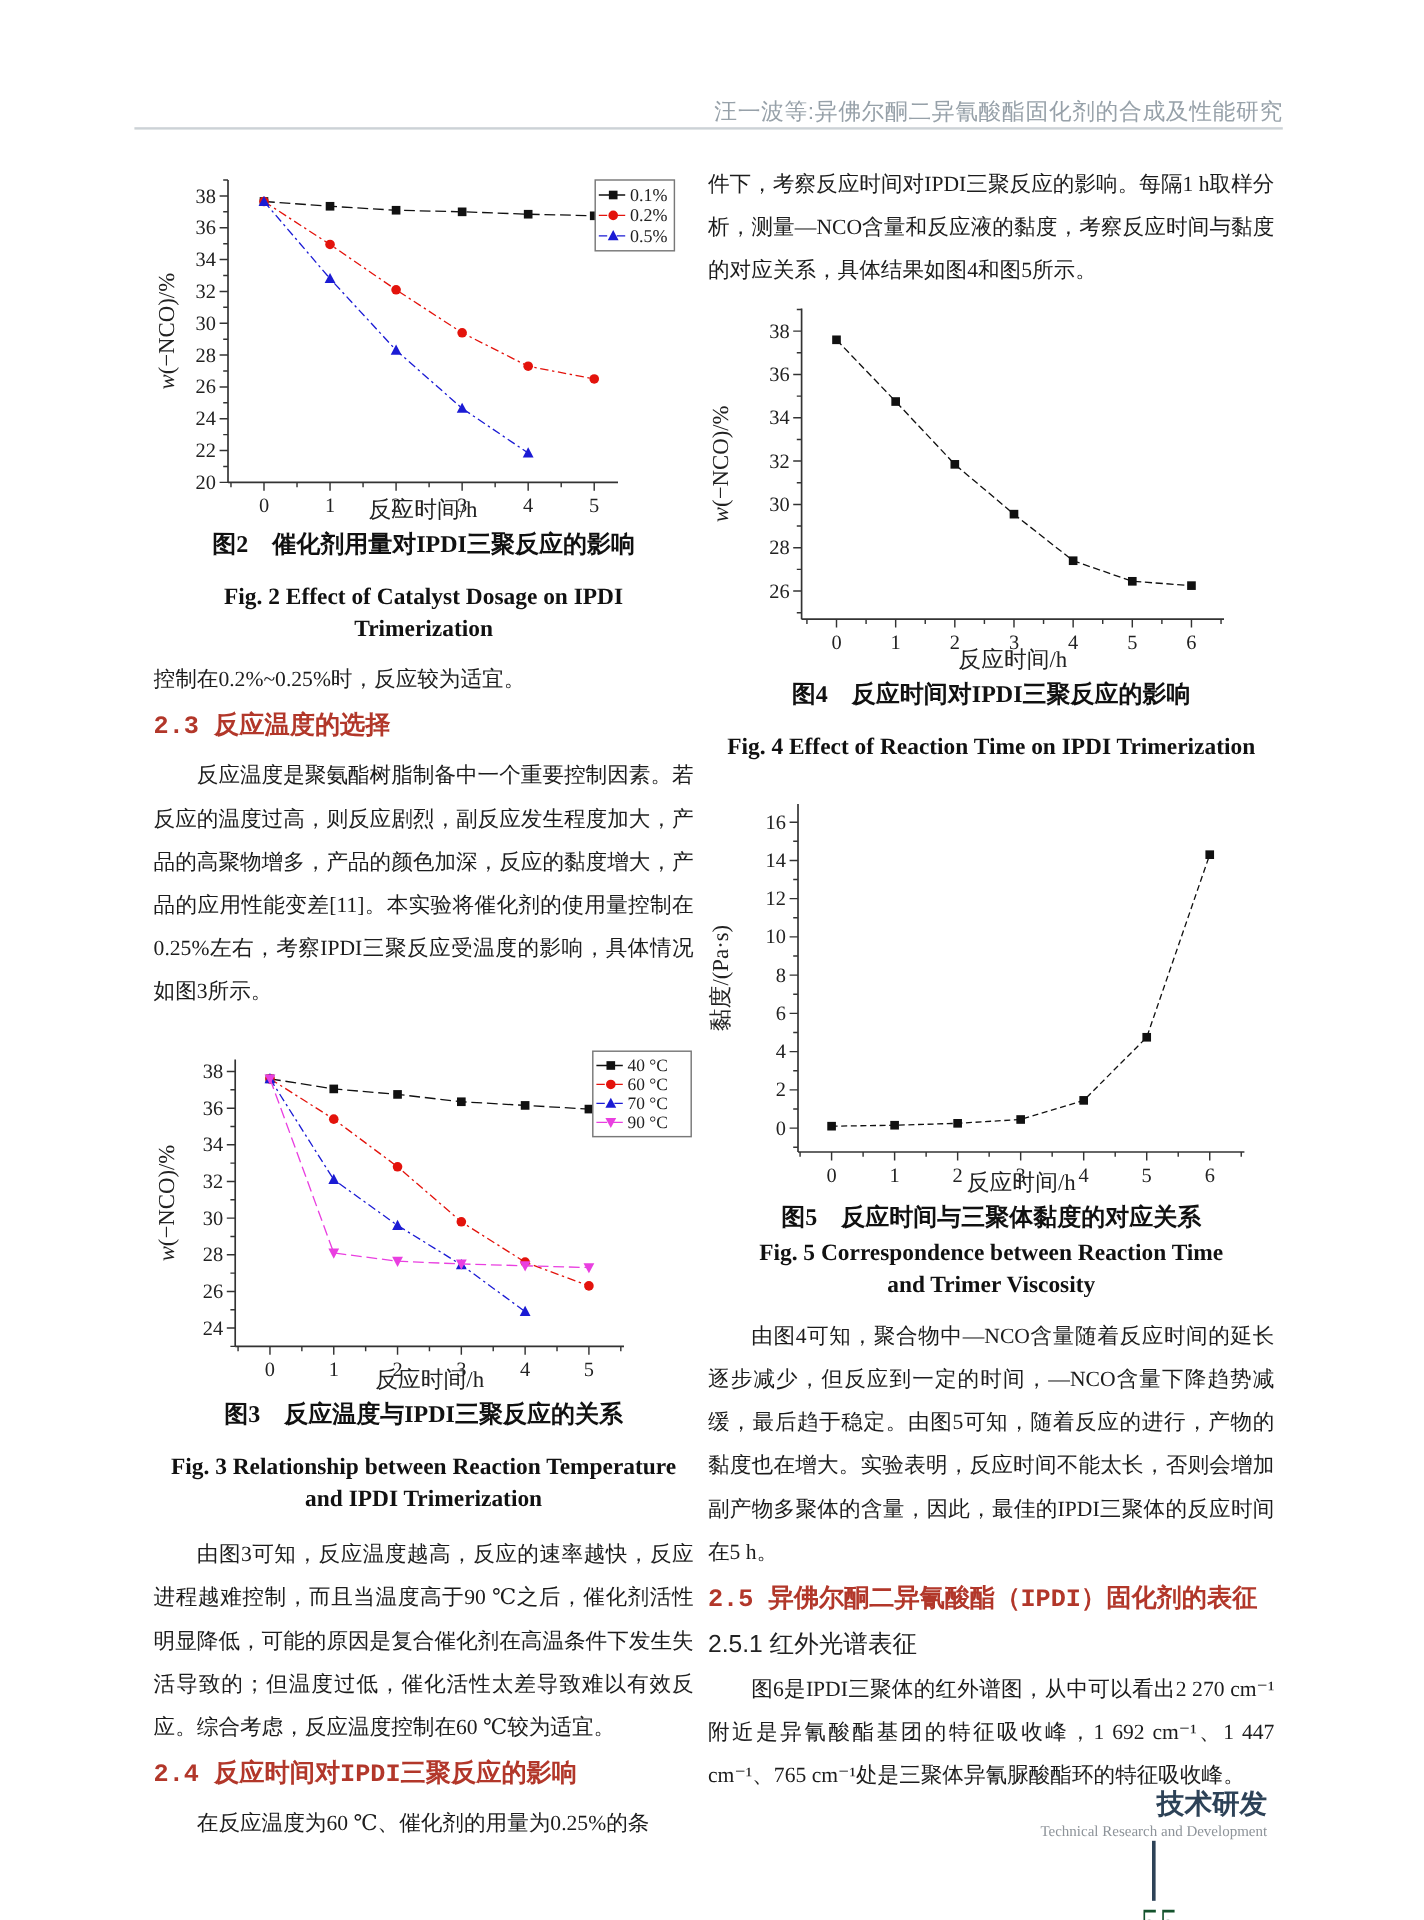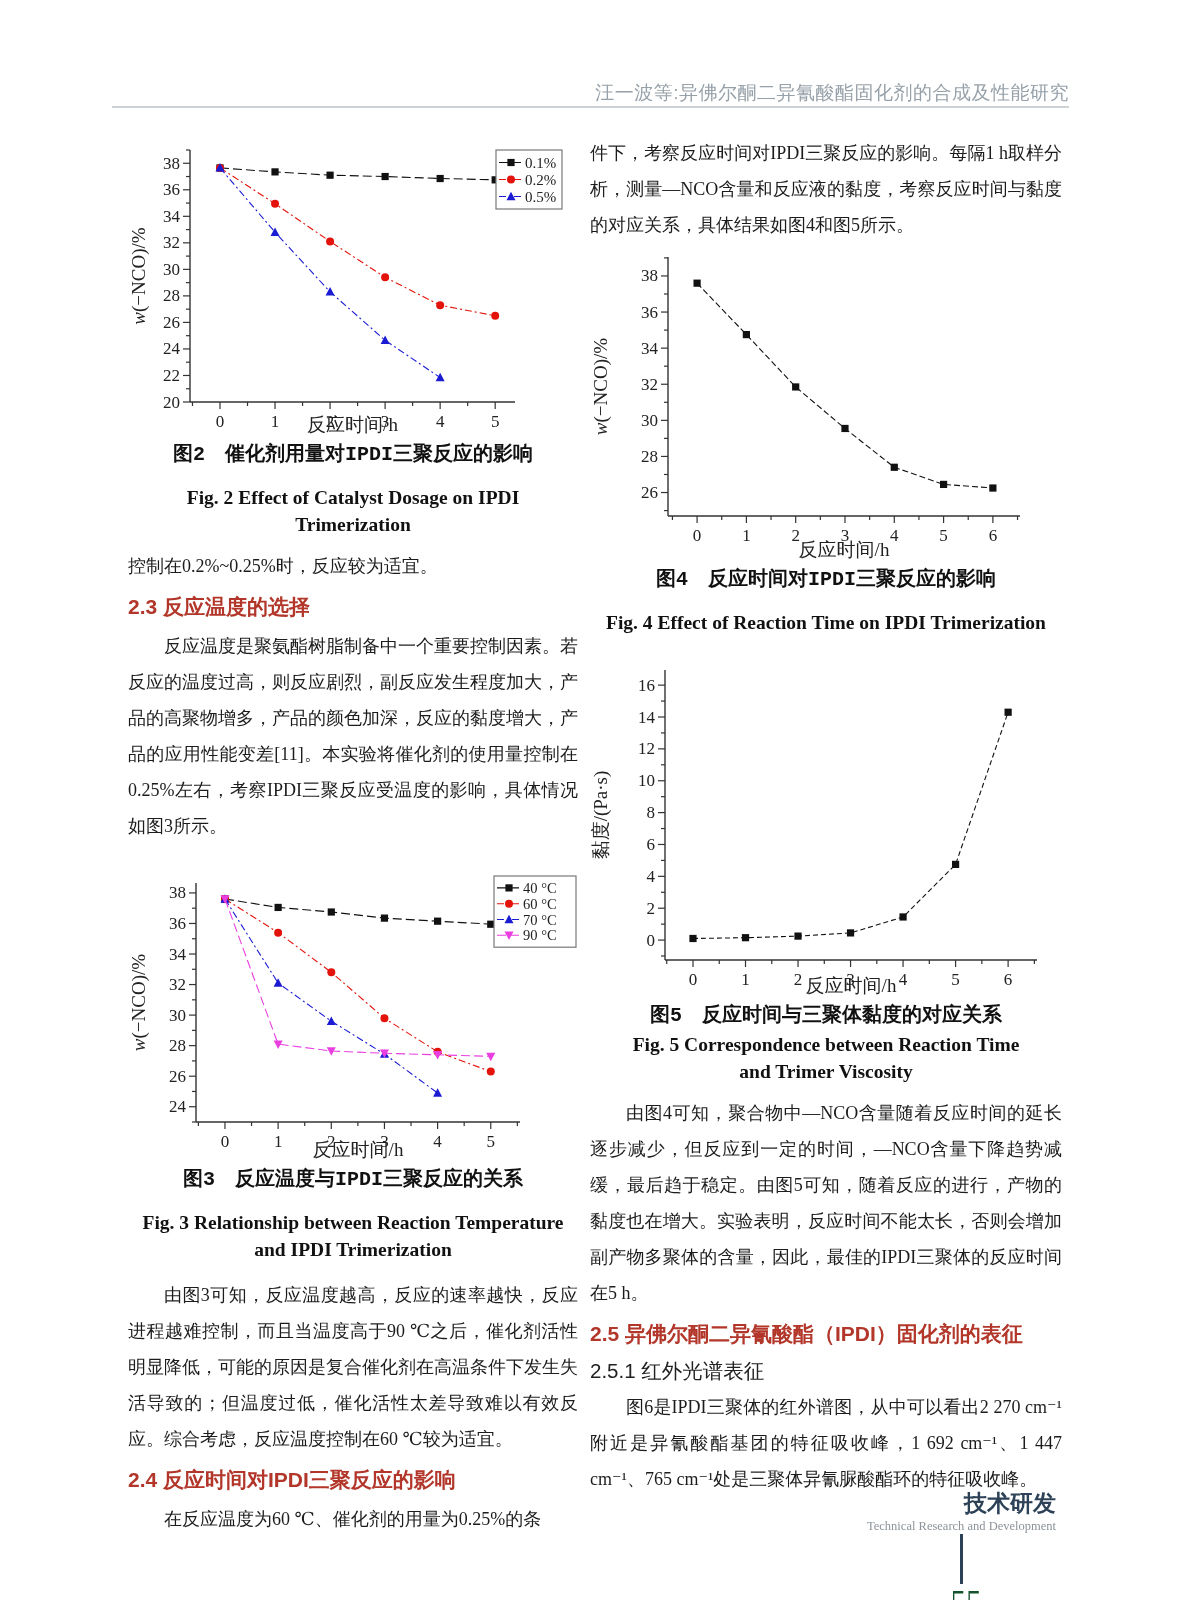--- a/index.html
+++ b/index.html
@@ -6,28 +6,28 @@
   .page{position:relative;width:1187px;height:1600px;background:#fff;overflow:hidden;
         font-family:"Liberation Serif","DejaVu Serif",serif;color:#1c1c1c;}
   .running-head{position:absolute;top:80px;right:118px;font-size:19px;color:#97a1a9;
         font-family:"Liberation Sans","DejaVu Sans",sans-serif;letter-spacing:.5px;}
   .head-rule{position:absolute;top:106px;left:112px;width:957px;height:2px;background:#ccd2d6;}
   .col{position:absolute;top:135px;}
   .col-left{left:128px;width:450px;}
   .col-right{left:590px;width:472px;}
   p.body{margin:0;font-size:18px;line-height:36px;text-align:justify;text-indent:2em;}
   p.noindent{text-indent:0;}
-  h3.sec{margin:7px 0 5px 0;font-family:Liberation Sans, sans-serif;
+  h3.sec{margin:7px 0 5px 0;font-family:Liberation Mono, monospace;
         font-size:21px;font-weight:bold;color:#b2372a;line-height:32px;}
   h4.subsec{margin:3px 0 2px 0;font-family:"Liberation Sans","DejaVu Sans",sans-serif;
         font-size:20.5px;font-weight:normal;color:#222;line-height:32px;}
   figure.fig{margin:0;text-align:center;}
   figure.fig svg{display:block;}
   figcaption{margin:4px 0 10px 0;}
-  .cap-zh{font-family:Liberation Mono, monospace;font-weight:bold;
+  .cap-zh{font-family:Liberation Serif, serif;font-weight:bold;
         font-size:20px;line-height:27px;color:#111;}
   .cap-en{font-family:"Liberation Serif","DejaVu Serif",serif;font-weight:bold;
         font-size:19.5px;line-height:27px;color:#111;margin-top:16px;}
   svg text{font-family:"Liberation Serif","DejaVu Serif",serif;fill:#222;}
   .footer{position:absolute;top:1490px;right:122px;display:flex;align-items:center;flex-direction:column;}
   .f-labels{text-align:right;margin-right:9px;}
   .f-zh{font-family:"Liberation Sans","DejaVu Sans",sans-serif;font-weight:bold;
         font-size:23px;color:#2d4257;line-height:26px;}
   .f-en{font-size:12.5px;color:#8d9399;line-height:16px;margin-top:2px;}
   .f-bar{width:3px;height:50px;background:#2d4257;margin-right:10px;}

